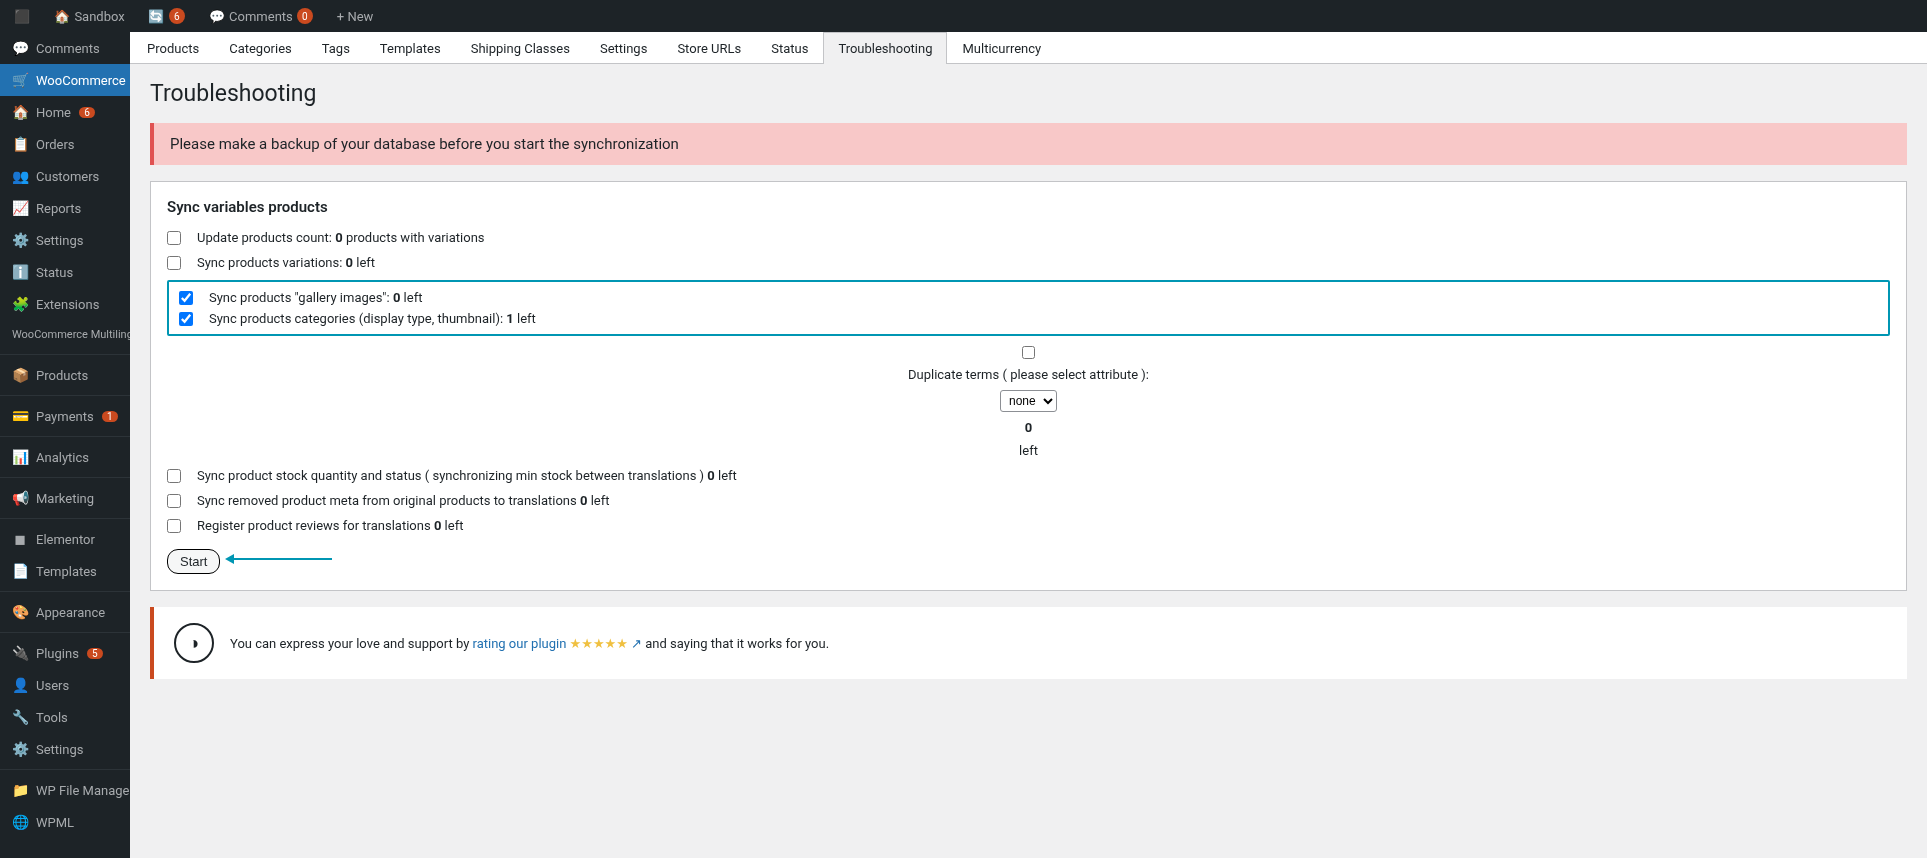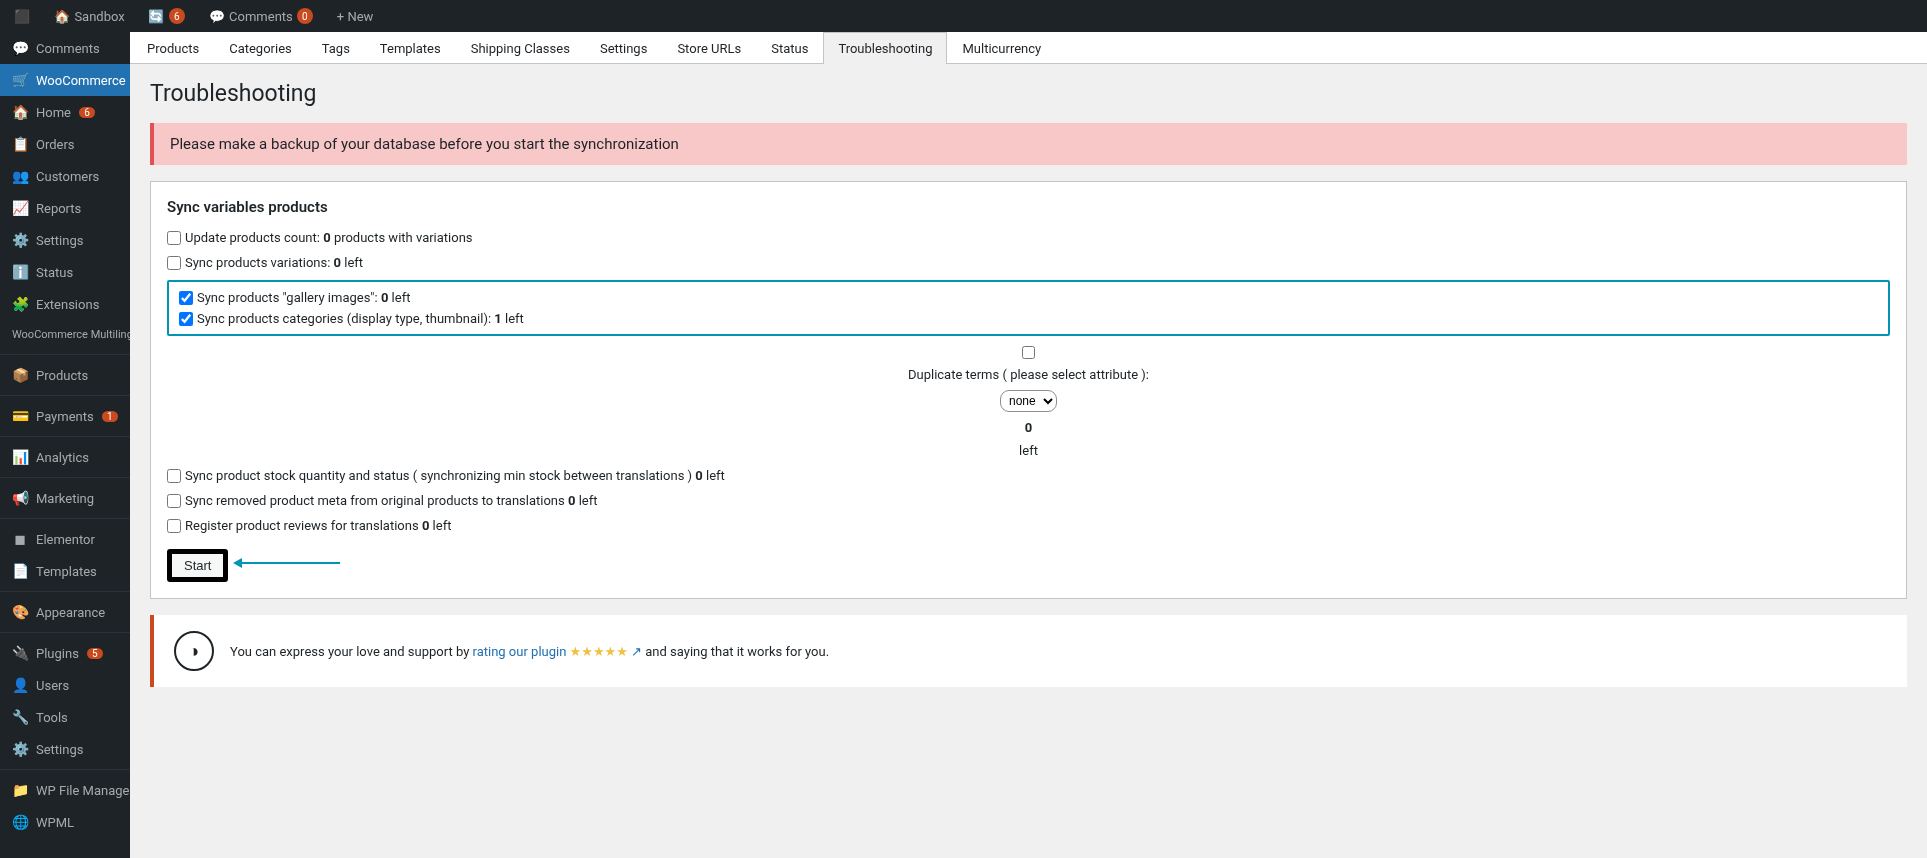--- a/index.html
+++ b/index.html
@@ -125,21 +125,21 @@
     }
     .sync-box-title {
       font-size: 15px;
       font-weight: 600;
       margin-bottom: 14px;
       color: #1d2327;
     }
     .sync-row {
       display: flex;
       align-items: center;
-      gap: 4px;
+      gap: 16px;
       margin-bottom: 10px;
       font-size: 13px;
     }
     .sync-row input[type="checkbox"] {
       width: 14px; height: 14px;
       cursor: pointer;
     }
     .sync-row label { color: #1d2327; }
 
     .highlighted-group {
@@ -155,32 +155,32 @@
       display: flex;
       align-items: center;
       gap: 8px;
       margin-bottom: 10px;
       flex-direction: column;
     }
     .duplicate-row select {
       font-size: 12px;
       padding: 2px 4px;
       border: 1px solid #8c8f94;
-      border-radius: 9px;
+      border-radius: 3px;
       background: #fff;
     }
 
     .start-btn {
       background: #f6f7f7;
-      border: 5px solid #000000;
+      border: 1px solid #000000;
       color: #1d2327;
       padding: 4px 12px;
       font-size: 13px;
       cursor: pointer;
-      border-radius: 3px;
+      border-radius: 11px;
       margin-top: 6px;
     }
 
     .arrow-container {
       display: flex;
       align-items: center;
       gap: 8px;
       margin-top: 8px;
     }
 

